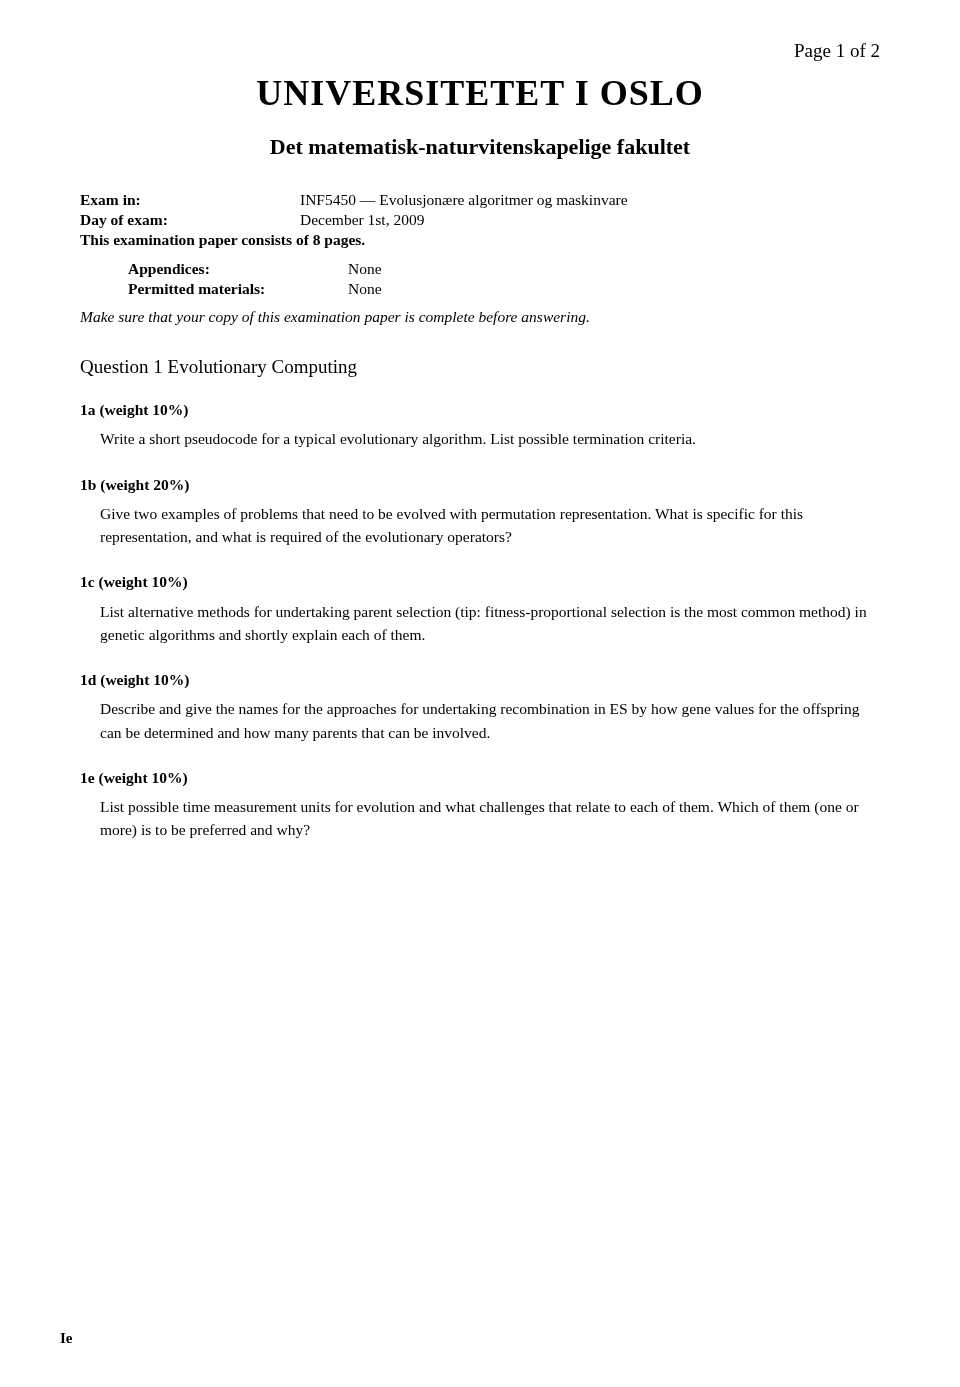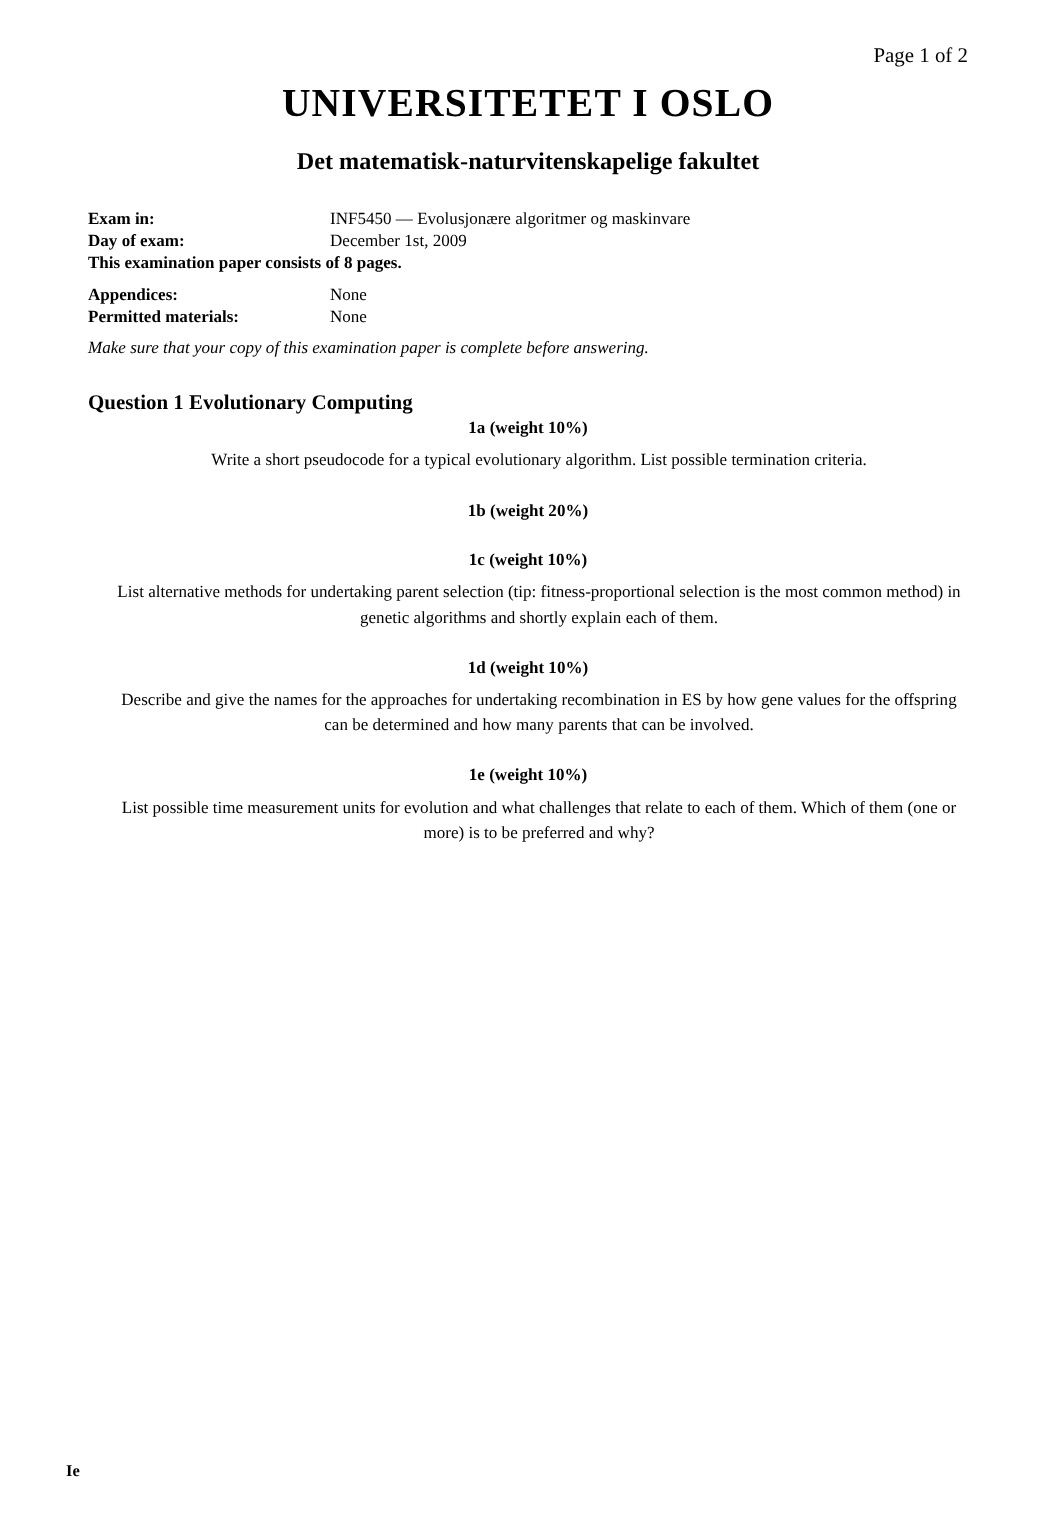--- a/index.html
+++ b/index.html
@@ -62,44 +62,44 @@
     }
 
     .appendices-section {
       margin-bottom: 10px;
     }
 
     .appendices-row {
       display: flex;
       font-size: 15.5px;
       margin-bottom: 2px;
+      margin-left: 48px;
     }
 
     .appendices-label {
       font-weight: bold;
       width: 220px;
     }
 
     .make-sure-text {
       font-size: 15.5px;
       font-style: italic;
       margin-top: 8px;
       margin-bottom: 30px;
     }
 
     .question-title {
       font-size: 19px;
-      font-weight: bold;
-      margin-bottom: 0;
+      font-weight: normal;
+      margin-bottom: 20px;
       margin-top: 10px;
     }
 
     .question-block {
       margin-bottom: 22px;
-      text-align: center;
     }
 
     .question-label {
       font-size: 15.5px;
       font-weight: bold;
       display: inline;
     }
 
     .question-paragraph {
       font-size: 15.5px;
@@ -165,20 +165,21 @@
   <div class="question-first-line">
     <span class="question-label">1a   (weight 10%)</span>
   </div>
   <div class="question-paragraph">Write a short pseudocode for a typical evolutionary algorithm. List possible termination criteria.</div>
 </div>
 
 <div class="question-block">
   <div class="question-first-line">
     <span class="question-label">1b   (weight 20%)</span>
   </div>
+  <div class="question-paragraph">Give two examples of problems that need to be evolved with permutation representation. What is specific for this representation, and what is required of the evolutionary operators?</div>
 </div>
 
 <div class="question-block">
   <div class="question-first-line">
     <span class="question-label">1c   (weight 10%)</span>
   </div>
   <div class="question-paragraph">List alternative methods for undertaking parent selection (tip: fitness-proportional selection is the most common method) in genetic algorithms and shortly explain each of them.</div>
 </div>
 
 <div class="question-block">

